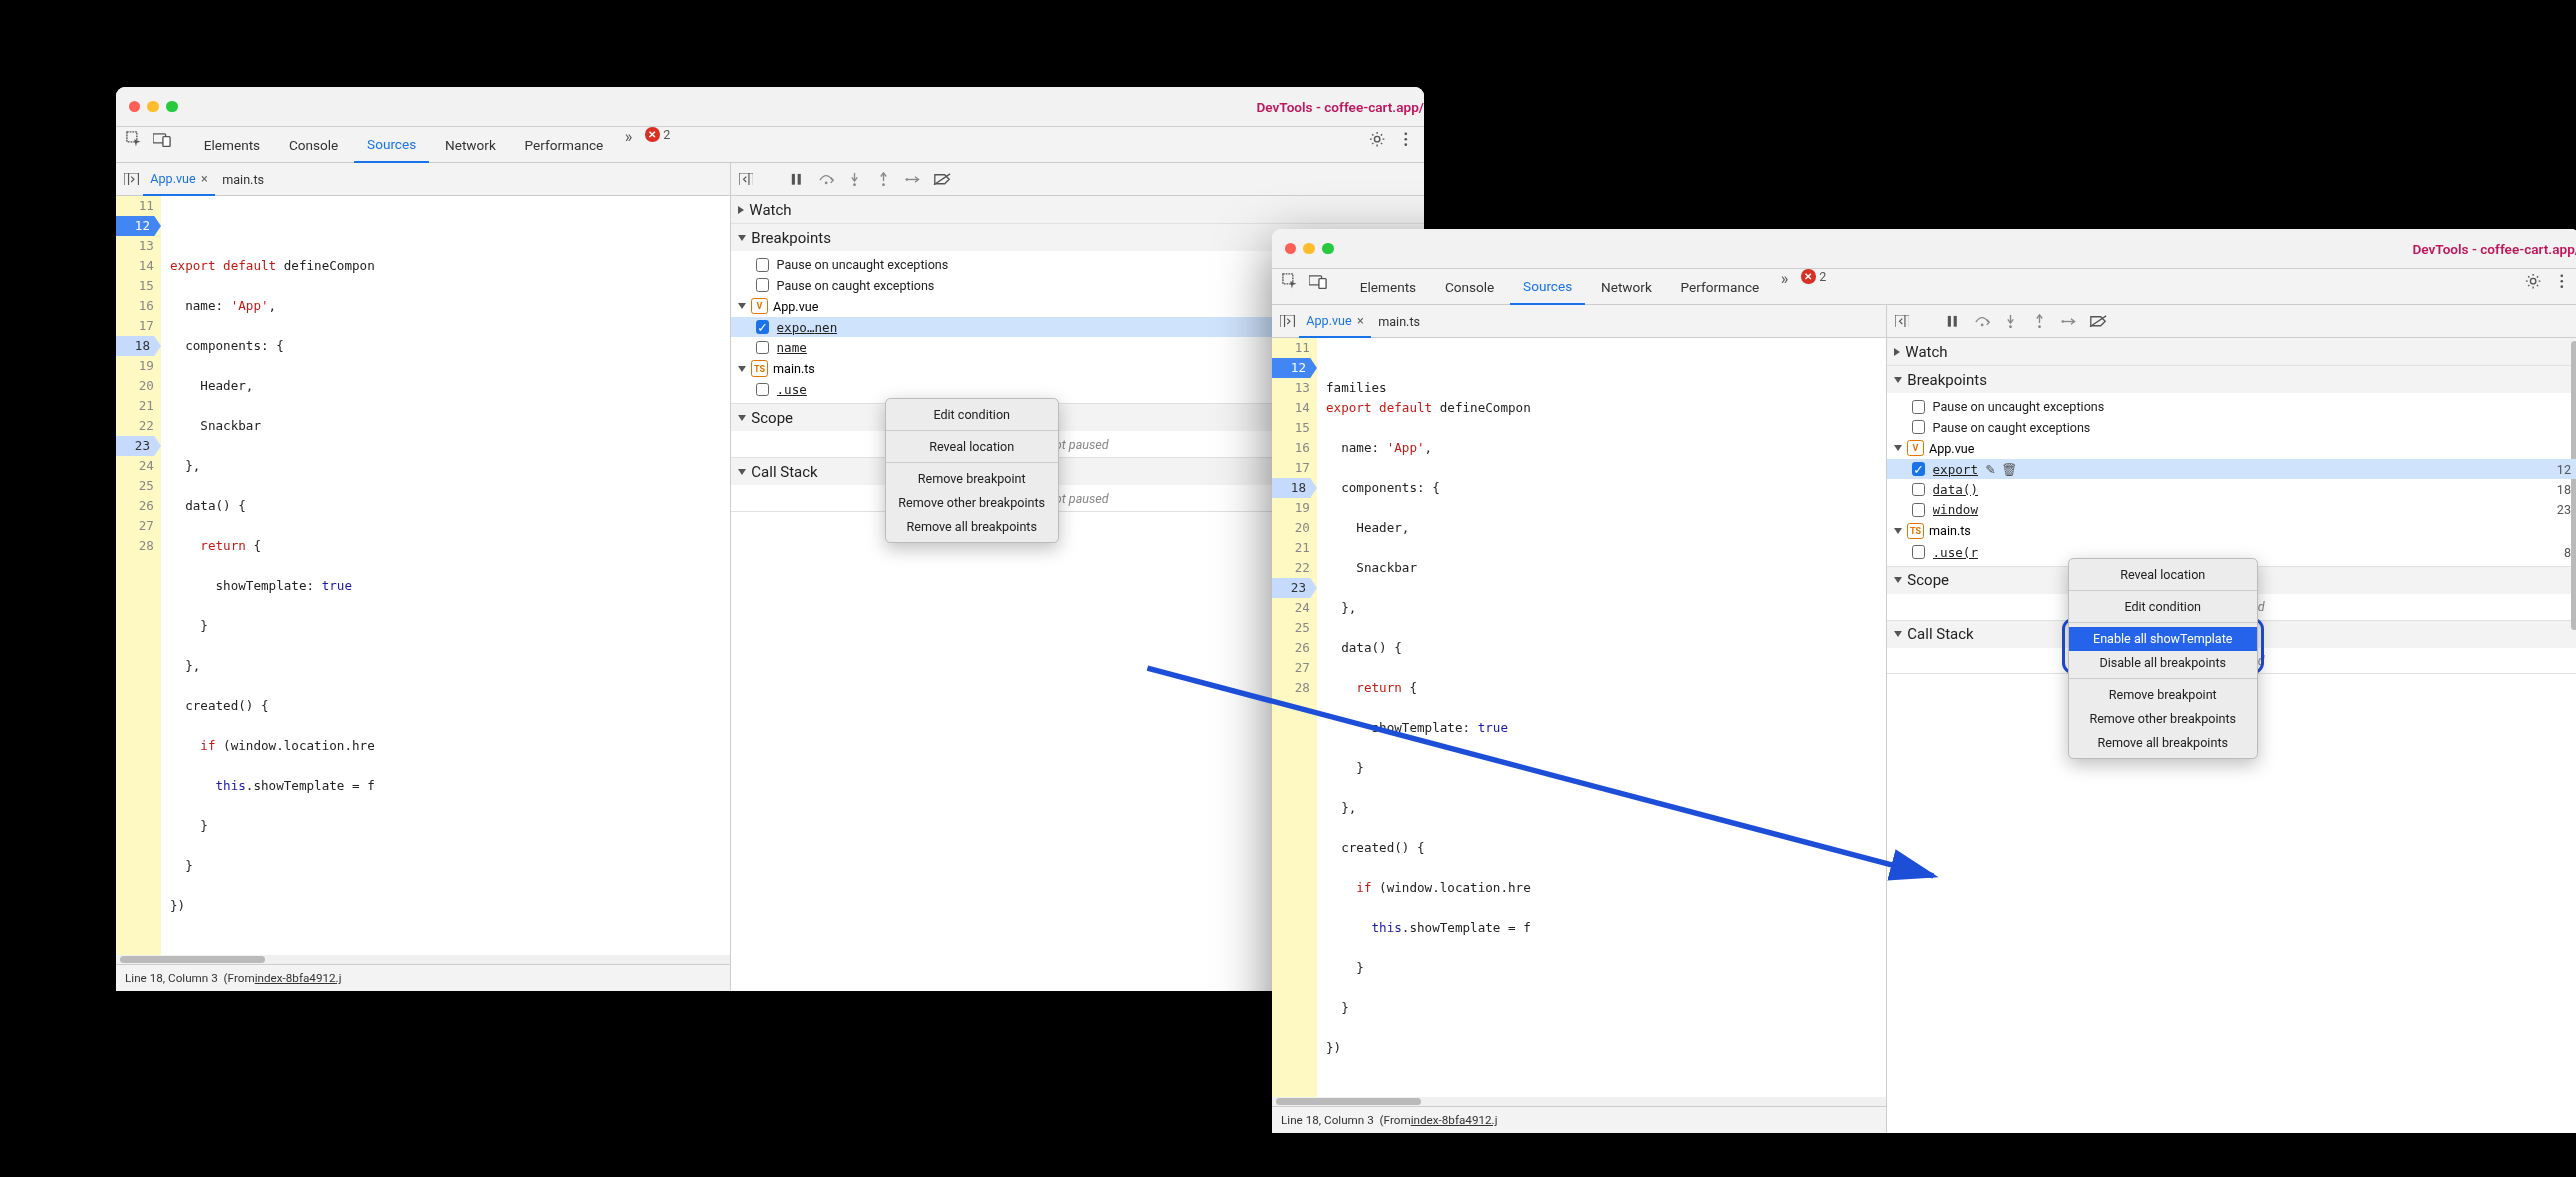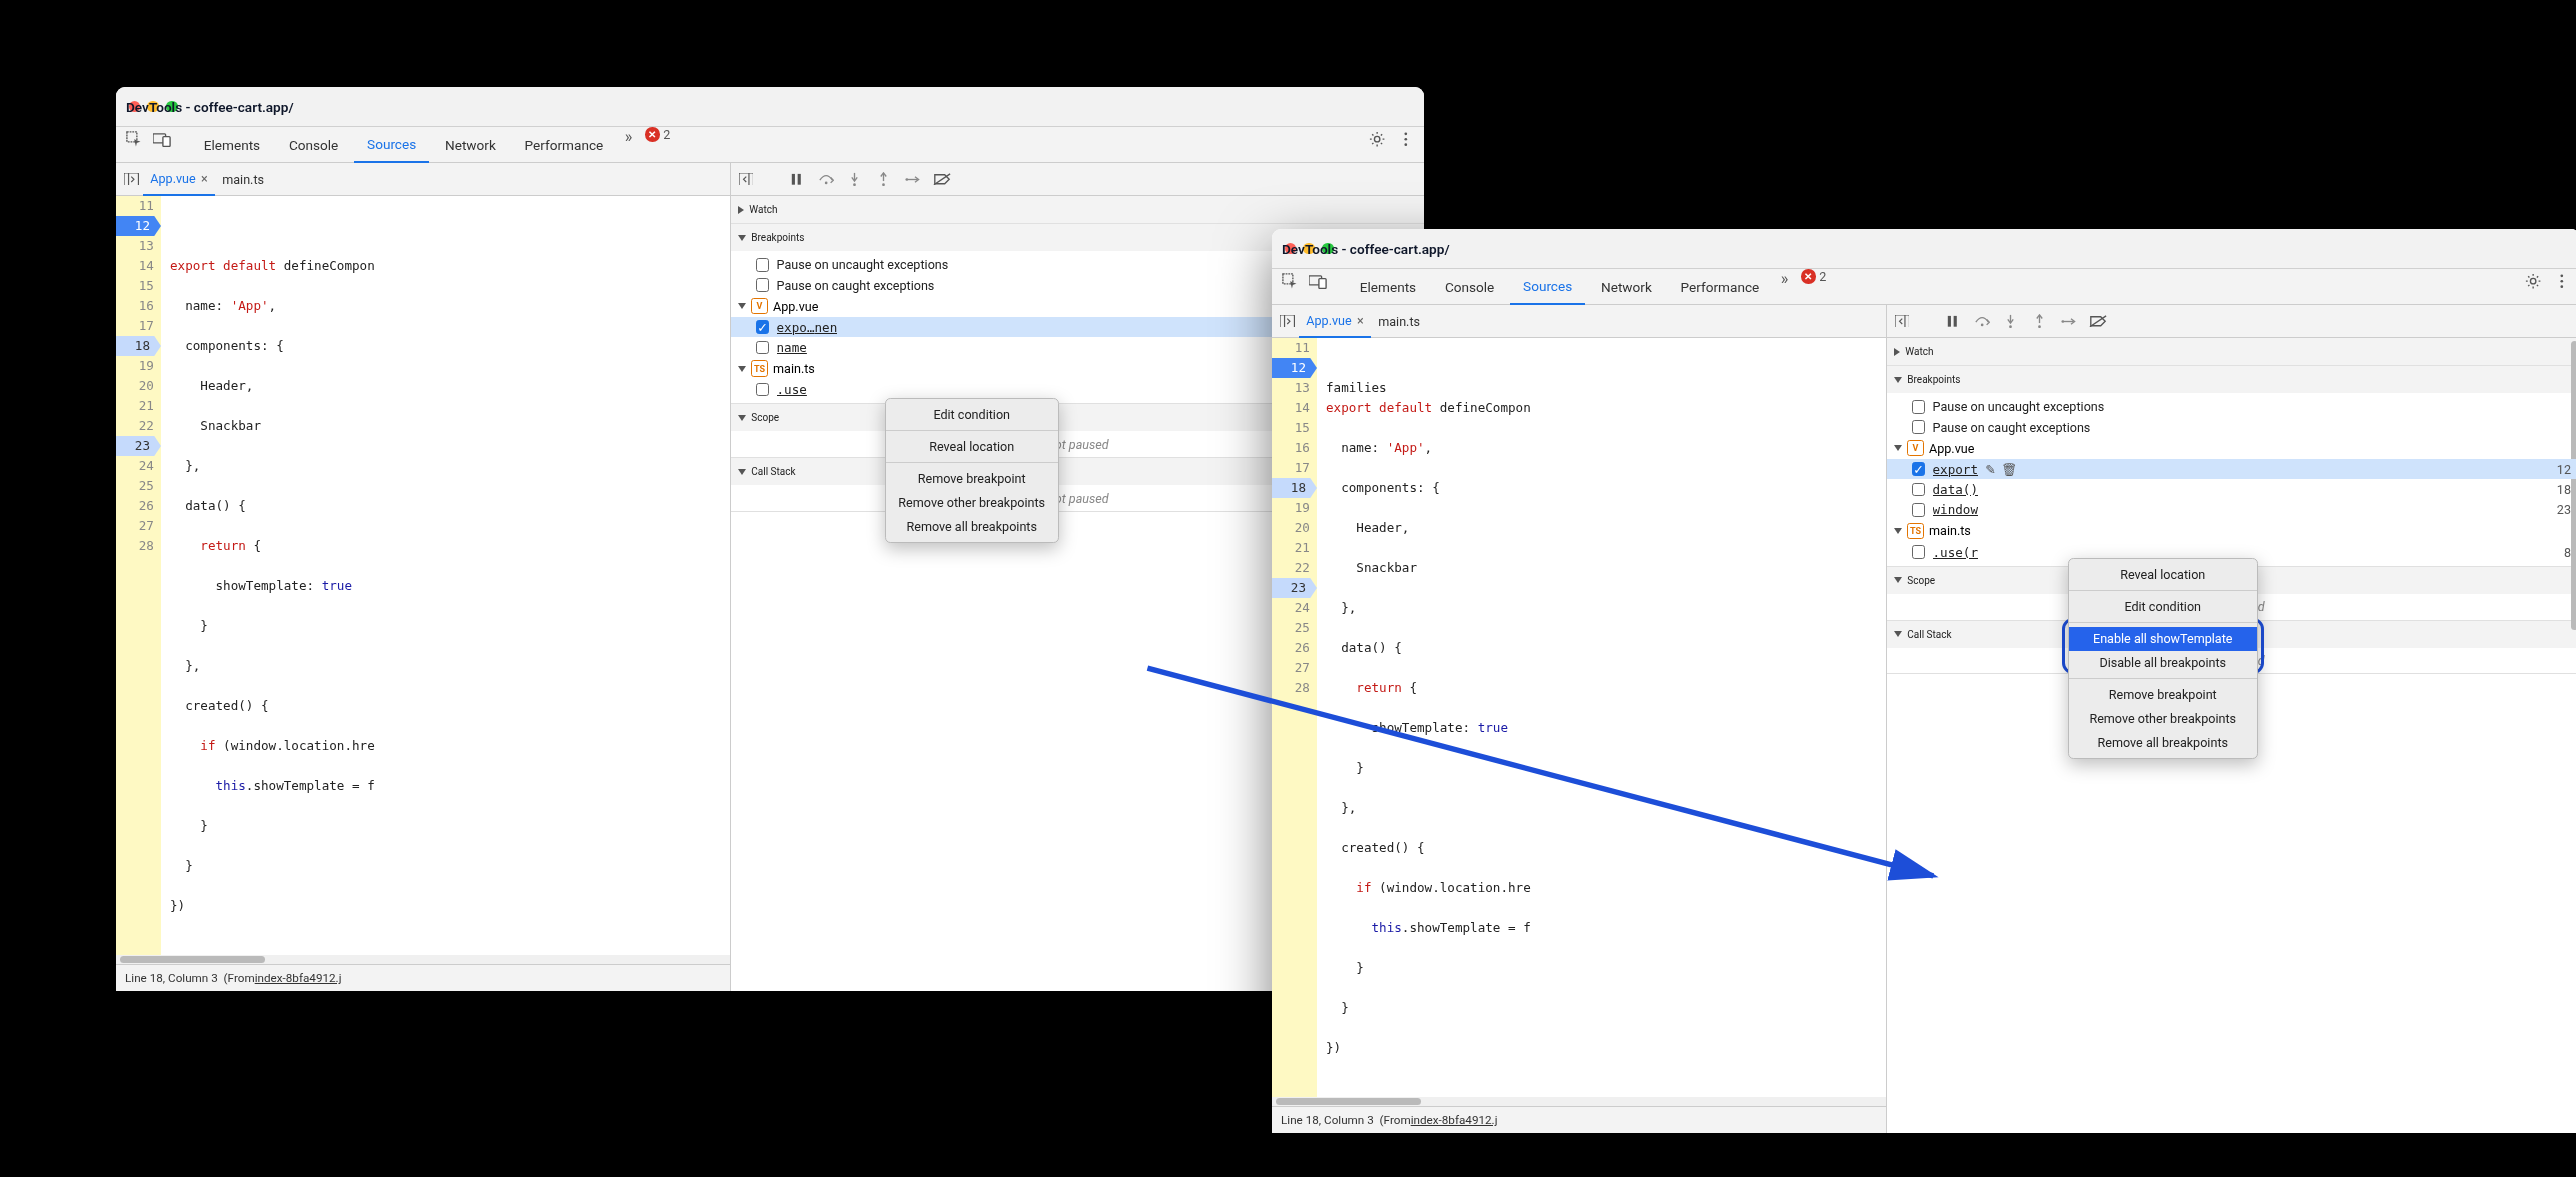--- a/index.html
+++ b/index.html
@@ -30,22 +30,22 @@
     padding: 0 12.6px;
     position: relative;
     border-bottom: 0.9px solid #d0d0d0;
   }
   .traffic { display: flex; gap: 7.2px; }
   .dot { width: 11.7px; height: 11.7px; border-radius: 50%; }
   .dot.r { background: #ff5f56; }
   .dot.y { background: #ffbd2e; }
   .dot.g { background: #27c93f; }
   .title {
-    position: absolute; left: 10px; right: 0; text-align: left;
-    font-size: 13.6px; font-weight: 600; color: #0f172a; pointer-events: none;
+    position: absolute; left: 10px; right: 0; text-align: right;
+    font-size: 13.6px; font-weight: 600; color: #be185d; pointer-events: none;
   }
   .toolbar {
     height: 36px;
     background: #f3f3f3;
     border-bottom: 0.9px solid #ccc;
     display: flex;
     align-items: flex-start;
     padding: 0 5.4px;
     gap: 3.6px;
   }
@@ -99,21 +99,21 @@
   .status {
     height:27px; border-top:0.9px solid #ccc; background:#f3f3f3;
     display:flex; align-items:center; padding:0 9px; font-size:11.7px; color:#333;
   }
   .status .link { text-decoration: underline;}
   .section {
     border-bottom:0.9px solid #e0e0e0;
   }
   .section-hdr {
     height:27px; display:flex; align-items:center; padding:0 7.2px; gap:5.4px;
-    font-size:10px; color:#222; background:#f3f3f3; cursor:pointer;
+    font-size:15px; color:#222; background:#f3f3f3; cursor:pointer;
   }
   .section-body { padding: 3.6px 0; }
   .tri { display:inline-block; width:0;height:0; }
   .tri.r { border-top:4.5px solid transparent; border-bottom:4.5px solid transparent; border-left:6.3px solid #555;}
   .tri.d { border-left:4.5px solid transparent; border-right:4.5px solid transparent; border-top:6.3px solid #555;}
   .chk-row {
     display:flex; align-items:center; gap:7.2px; padding:2.7px 9px 2.7px 25px; font-size:12.6px; color:#222;
   }
   .bp-group {
     display:flex; align-items:center; gap:5.4px; padding:2.7px 7.2px; font-size:12.6px;

